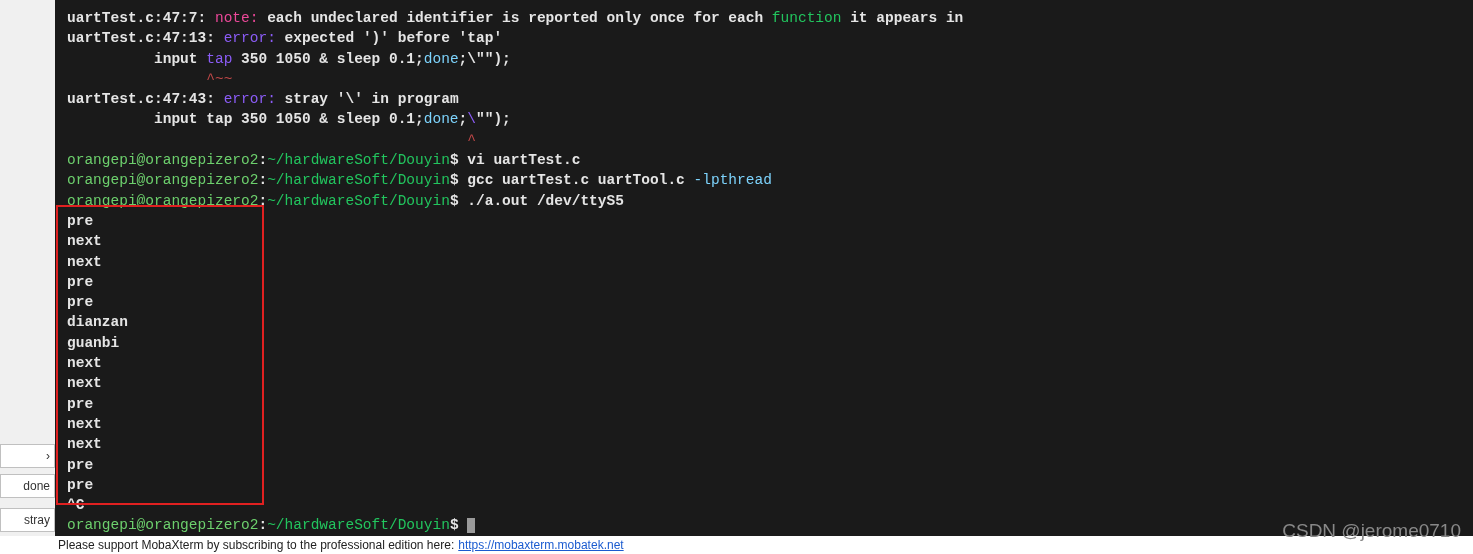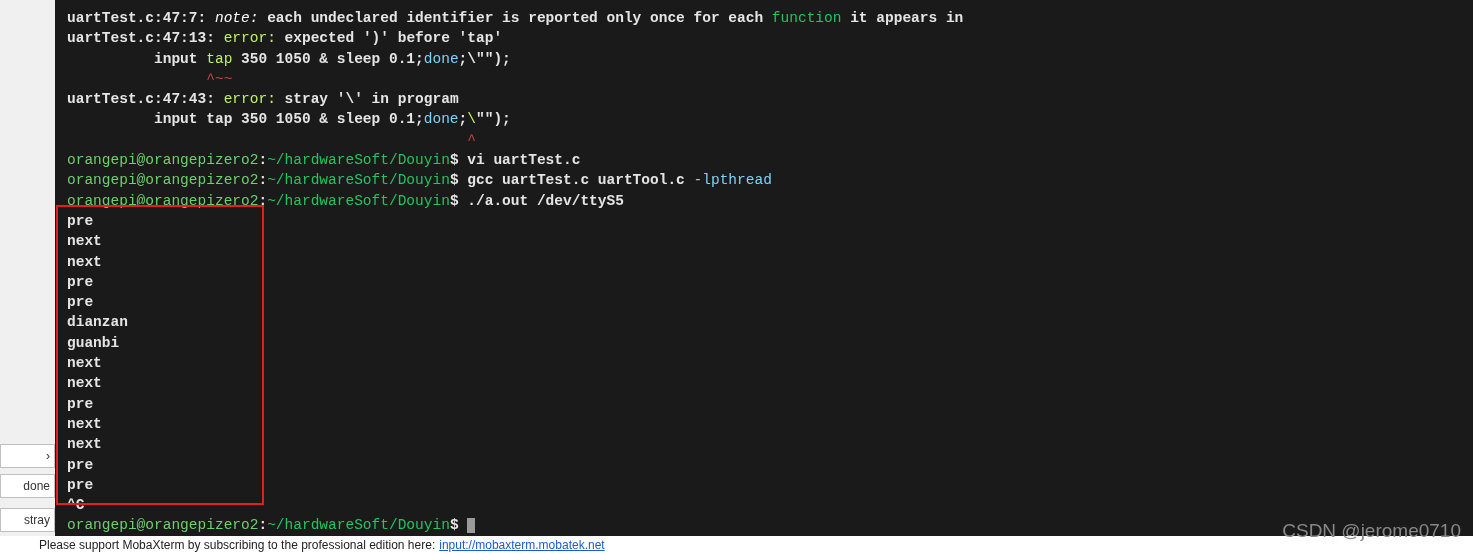--- a/index.html
+++ b/index.html
@@ -22,24 +22,24 @@
       left: 55px;
       top: 0;
       right: 0;
       bottom: 0;
       background: #1a1a1a;
       padding: 8px 12px;
       line-height: 1.4;
       white-space: pre;
     }
     .c-white { color: #e5e5e5; font-weight: bold; }
-    .c-cyan { color: #ffffff; font-style: italic; }
+    .c-cyan { color: #ec4899; }
     .c-brightblue { color: #22c55e; }
     .c-green { color: #6dd06d; margin-top: 16px; }
-    .c-red { color: #bef264; }
+    .c-red { color: #8b5cf6; }
     .c-magenta { color: #7dd3fc; text-align: right; }
     .c-darkred { color: #c04848; }
     .annotation-box {
       position: absolute;
       border: 2px solid #e02020;
       pointer-events: none;
     }
     .box1 {
       left: 56px;
       top: 205px;
@@ -90,21 +90,21 @@
     .bottom-strip {
       position: absolute;
       left: 0;
       bottom: 0;
       width: 100%;
       height: 18px;
       background: #ffffff;
       font-family: Arial, sans-serif;
       font-size: 12px;
       color: #222;
-      padding-left: 39px;
+      padding-left: 58px;
       display: flex;
       align-items: center;
       overflow: hidden;
     }
     .bottom-link {
       color: #1a5bd0;
       text-decoration: underline;
       margin-left: 4px;
     }
     .cursor {
@@ -125,16 +125,16 @@
   <div class="left-btn btn-oring">done</div>
   <div class="left-btn btn-older">stray</div>
 </div>
 
 <div class="terminal" id="term"><div><span class="c-white">uartTest.c:47:7: </span><span class="c-cyan">note: </span><span class="c-white">each undeclared identifier is reported only once for each </span><span class="c-brightblue">function</span><span class="c-white"> it appears in</span></div><div><span class="c-white">uartTest.c:47:13: </span><span class="c-red">error: </span><span class="c-white">expected ')' before 'tap'</span></div><div><span class="c-white">          input </span><span class="c-red">tap</span><span class="c-white"> 350 1050 &amp; sleep 0.1;</span><span class="c-magenta">done</span><span class="c-white">;\"");</span></div><div><span class="c-darkred">                ^~~</span></div><div><span class="c-white">uartTest.c:47:43: </span><span class="c-red">error: </span><span class="c-white">stray '\' in program</span></div><div><span class="c-white">          input tap 350 1050 &amp; sleep 0.1;</span><span class="c-magenta">done</span><span class="c-white">;</span><span class="c-red">\</span><span class="c-white">"");</span></div><div><span class="c-darkred">                                              ^</span></div><div><span class="c-green">orangepi@orangepizero2</span><span class="c-white">:</span><span class="c-brightblue">~/hardwareSoft/Douyin</span><span class="c-white">$ </span><span class="c-white">vi uartTest.c</span></div><div><span class="c-green">orangepi@orangepizero2</span><span class="c-white">:</span><span class="c-brightblue">~/hardwareSoft/Douyin</span><span class="c-white">$ </span><span class="c-white">gcc uartTest.c uartTool.c </span><span class="c-magenta">-lpthread</span></div><div><span class="c-green">orangepi@orangepizero2</span><span class="c-white">:</span><span class="c-brightblue">~/hardwareSoft/Douyin</span><span class="c-white">$ </span><span class="c-white">./a.out /dev/ttyS5</span></div><div><span class="c-white">pre</span></div><div><span class="c-white">next</span></div><div><span class="c-white">next</span></div><div><span class="c-white">pre</span></div><div><span class="c-white">pre</span></div><div><span class="c-white">dianzan</span></div><div><span class="c-white">guanbi</span></div><div><span class="c-white">next</span></div><div><span class="c-white">next</span></div><div><span class="c-white">pre</span></div><div><span class="c-white">next</span></div><div><span class="c-white">next</span></div><div><span class="c-white">pre</span></div><div><span class="c-white">pre</span></div><div><span class="c-white">^C</span></div><div><span class="c-green">orangepi@orangepizero2</span><span class="c-white">:</span><span class="c-brightblue">~/hardwareSoft/Douyin</span><span class="c-white">$ </span><span class="cursor"></span></div></div>
 
 <div class="annotation-box box1"></div>
 
 <div class="bottom-strip">
   <span>Please support MobaXterm by subscribing to the professional edition here: </span>
-  <a class="bottom-link">input://mobaxterm.mobatek.net</a>
+  <a class="bottom-link">https://mobaxterm.mobatek.net</a>
 </div>
 
 <div class="watermark">CSDN @jerome0710</div>
 
 </body></html>

